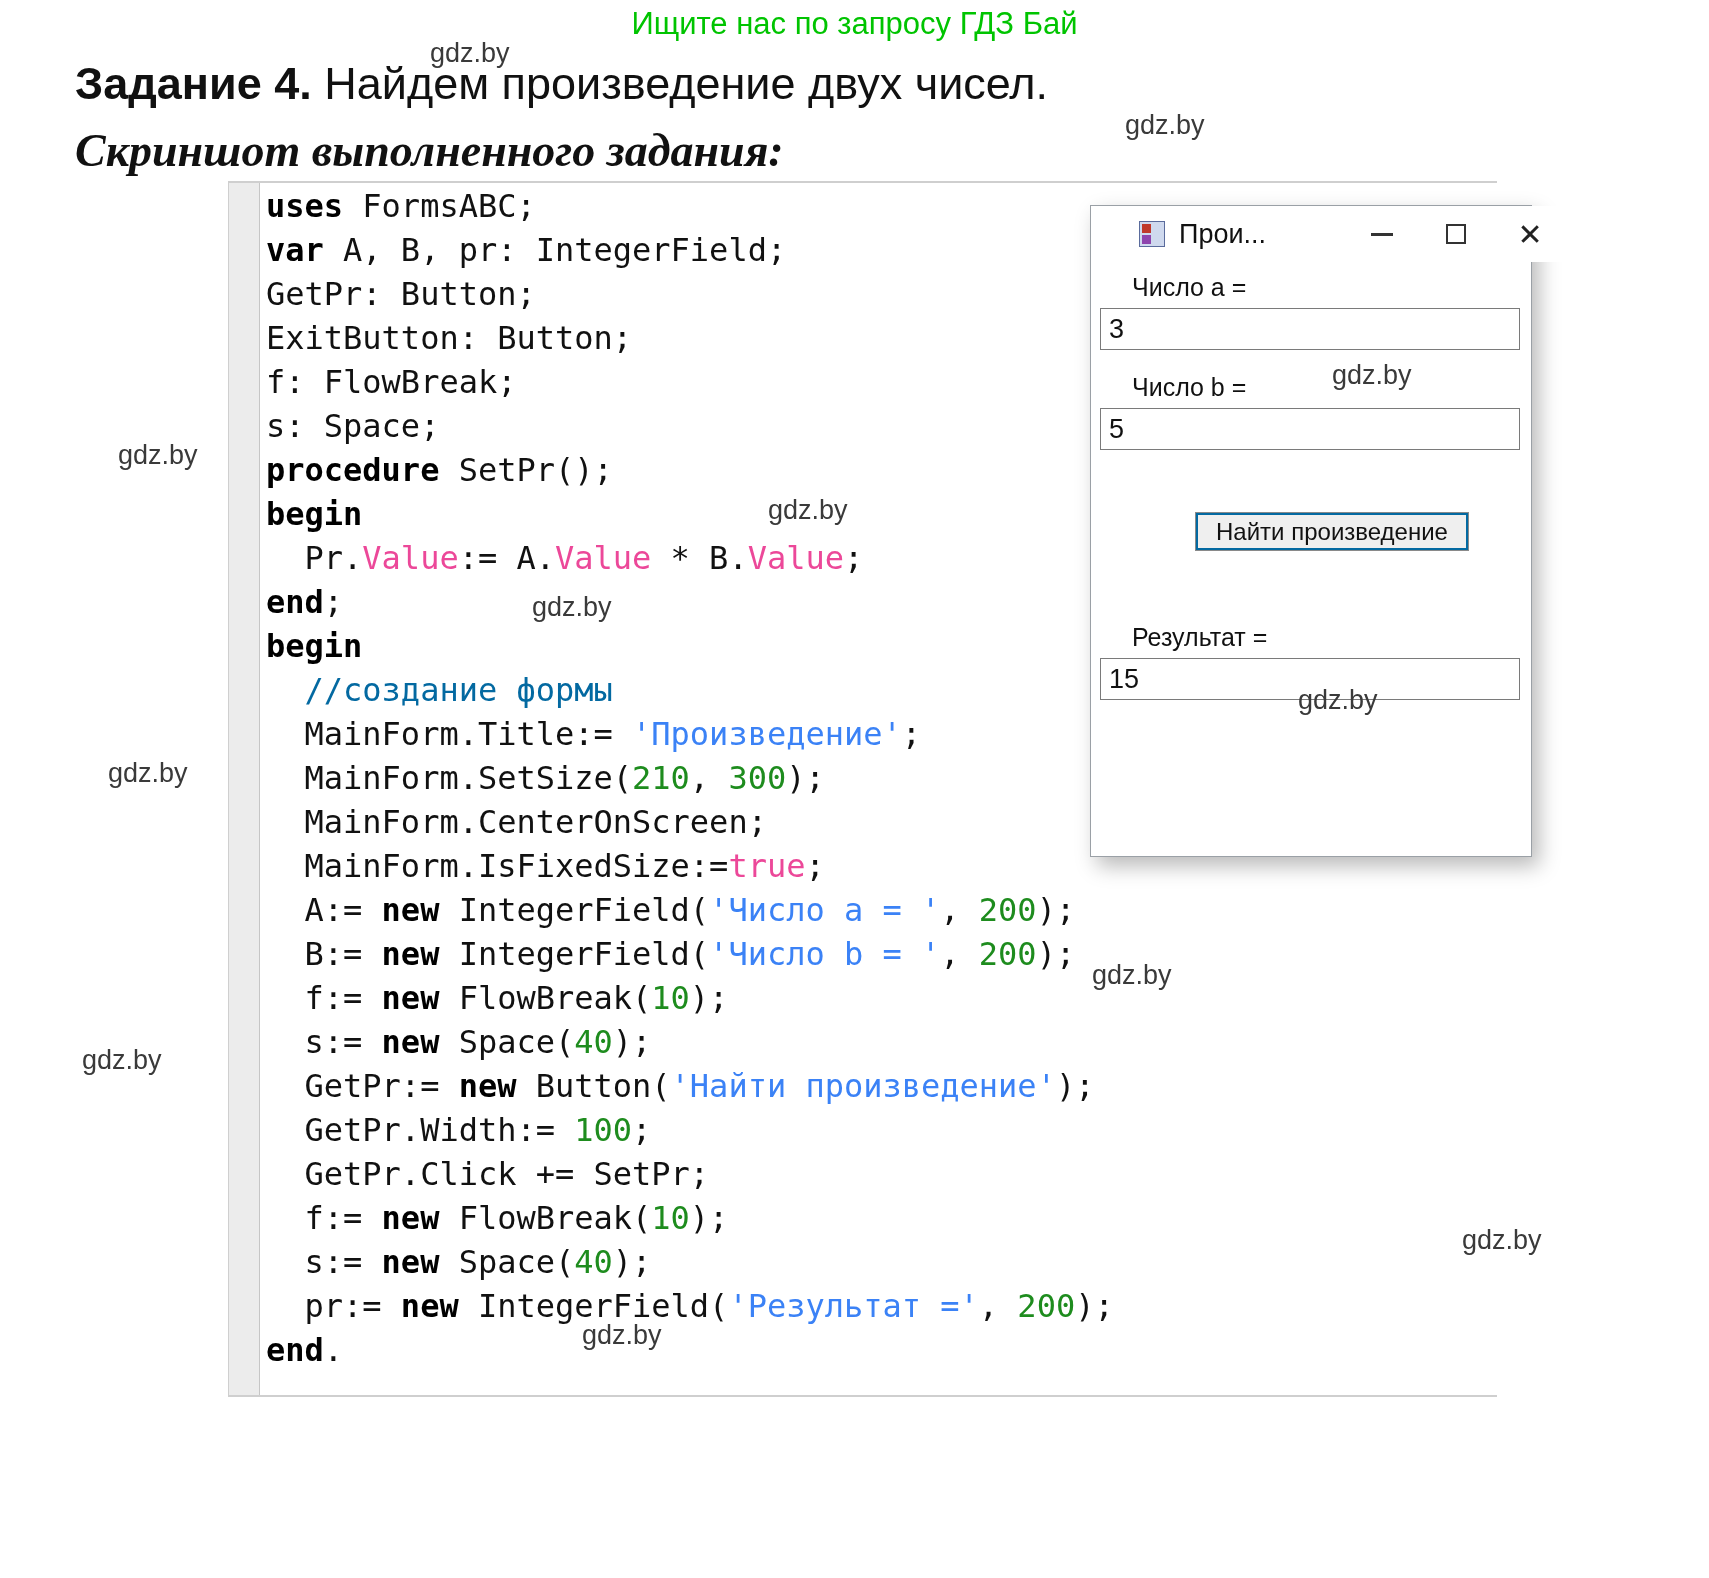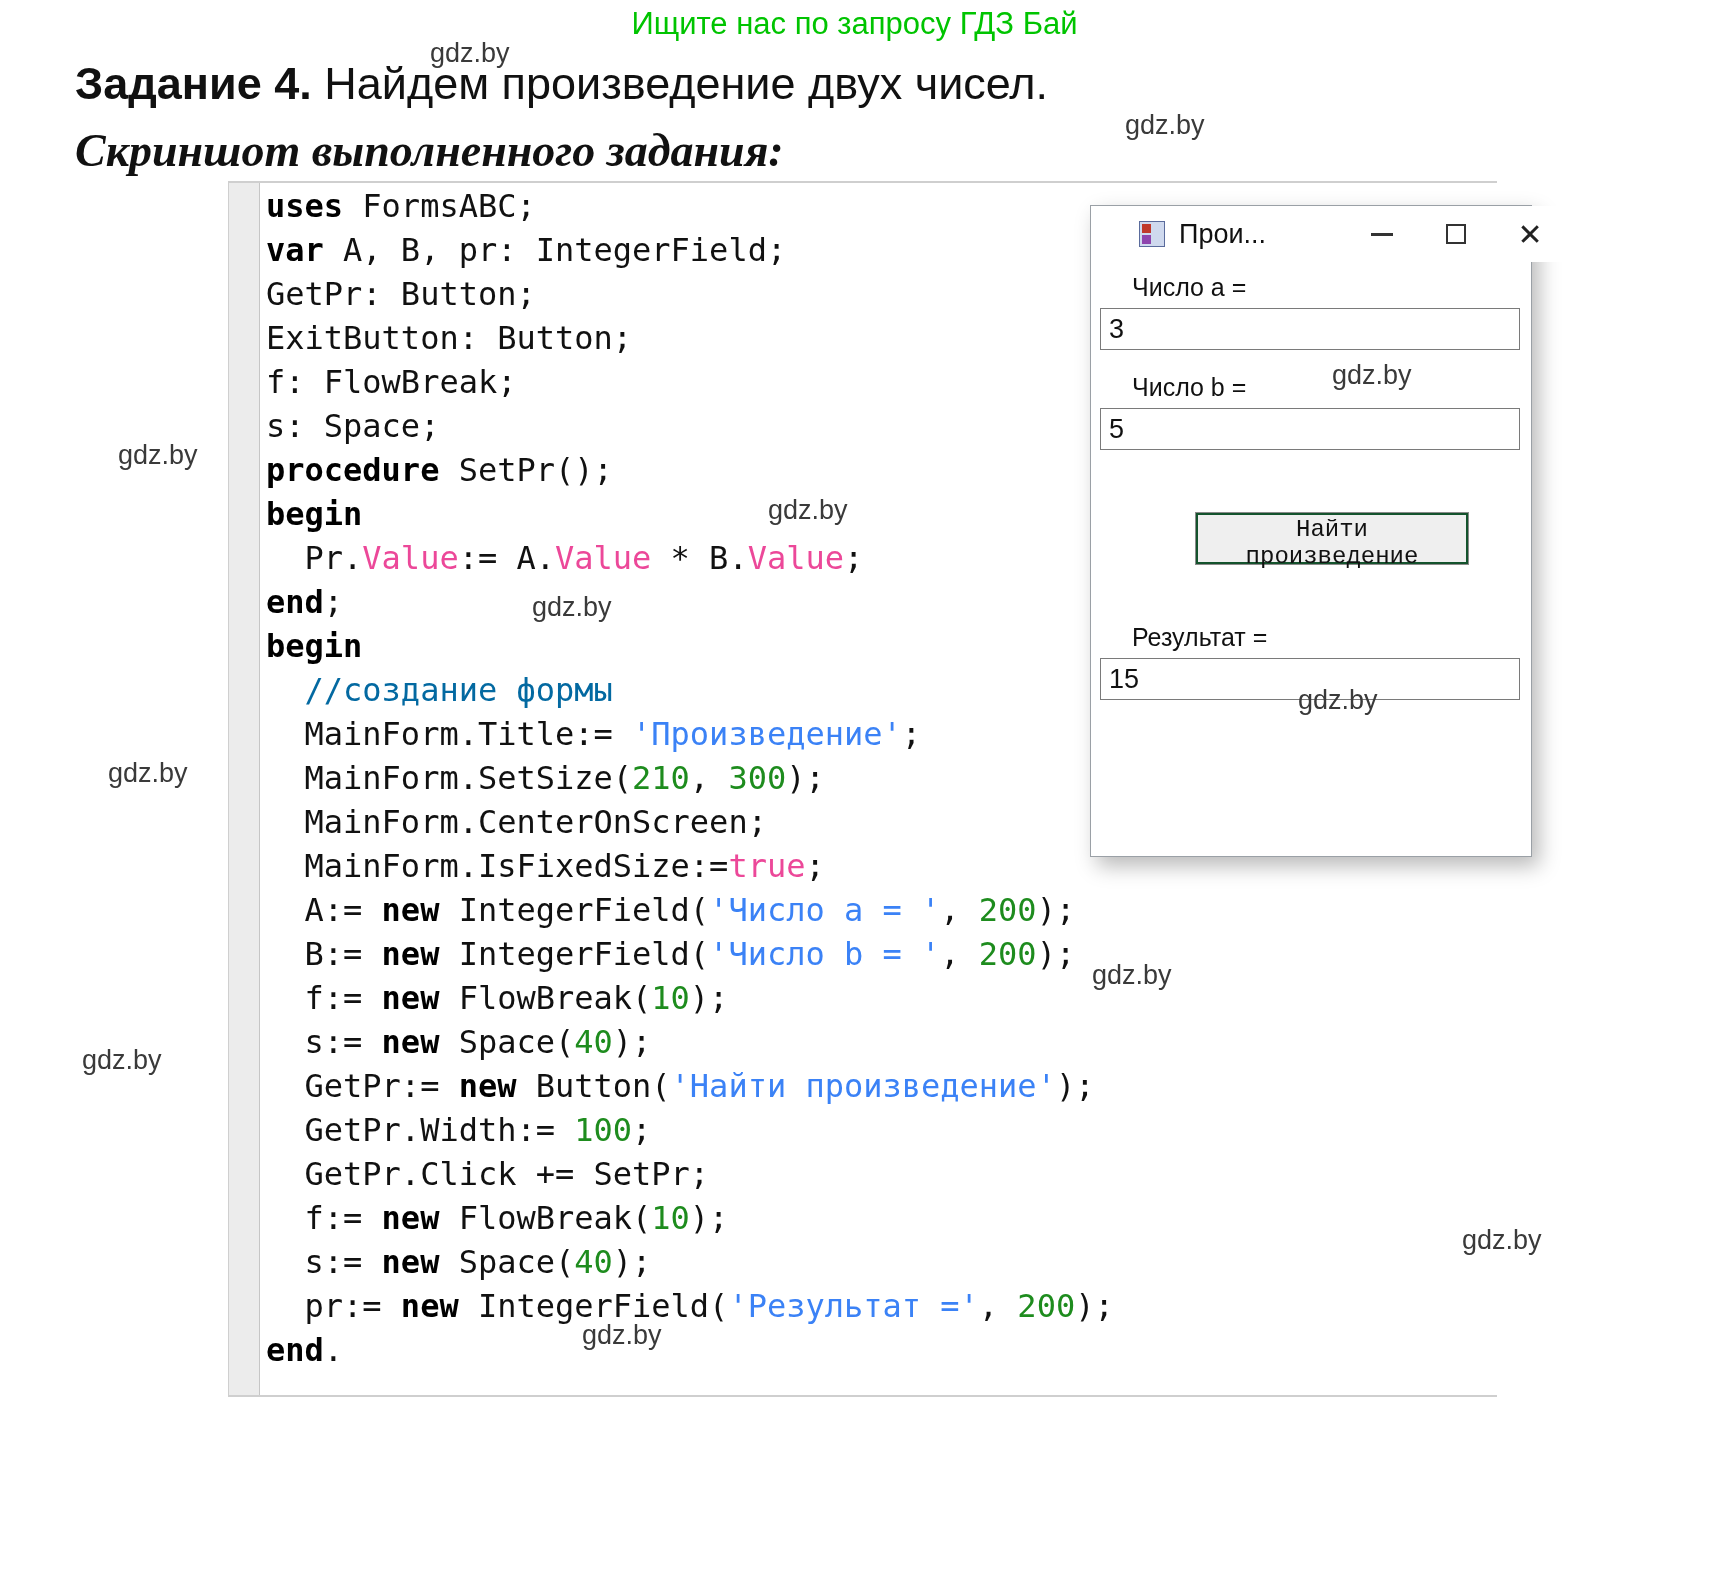--- a/index.html
+++ b/index.html
@@ -66,23 +66,23 @@
   .win-btn.maximize span { display:block; width:20px; height:20px; border:2px solid #333; box-sizing:border-box; }
   .win-btn.close { font-size:30px; }
 
   .win-label { position:absolute; left:10px; font-size:25px; color:#111; white-space:nowrap;margin-left:31px; }
   .win-input {
     position:absolute; left:9px; width:420px; height:42px; box-sizing:border-box;
     border:1px solid #7a7a7a; background:#fff; font-family:"Liberation Sans", sans-serif;
     font-size:27px; color:#111; padding:2px 8px; outline:none;
   }
   .win-button {
-    position:absolute; left:105px; top:307px; width:272px; height:51px;
-    background:#efefef; border:2px solid #14532d; box-sizing:border-box;
-    font-family:Liberation Mono, monospace; font-size:24px; color:#111;
+    position:absolute; left:105px; top:307px; width:272px; height:37px;
+    background:#efefef; border:2px solid #0369a1; box-sizing:border-box;
+    font-family:Liberation Sans, sans-serif; font-size:24px; color:#111;
     box-shadow:0 0 0 1px #8a8a8a;
   }
 
   
   .wm-layer { position:absolute; left:0; top:0; width:100%; height:100%; z-index:9; pointer-events:none; }
   .wm { position:absolute; font-size:27px; color:#3a3a3a; white-space:nowrap; }
 
   
   .footer {
     position:absolute; top:1408px; left:0; width:100%; text-align:center;

